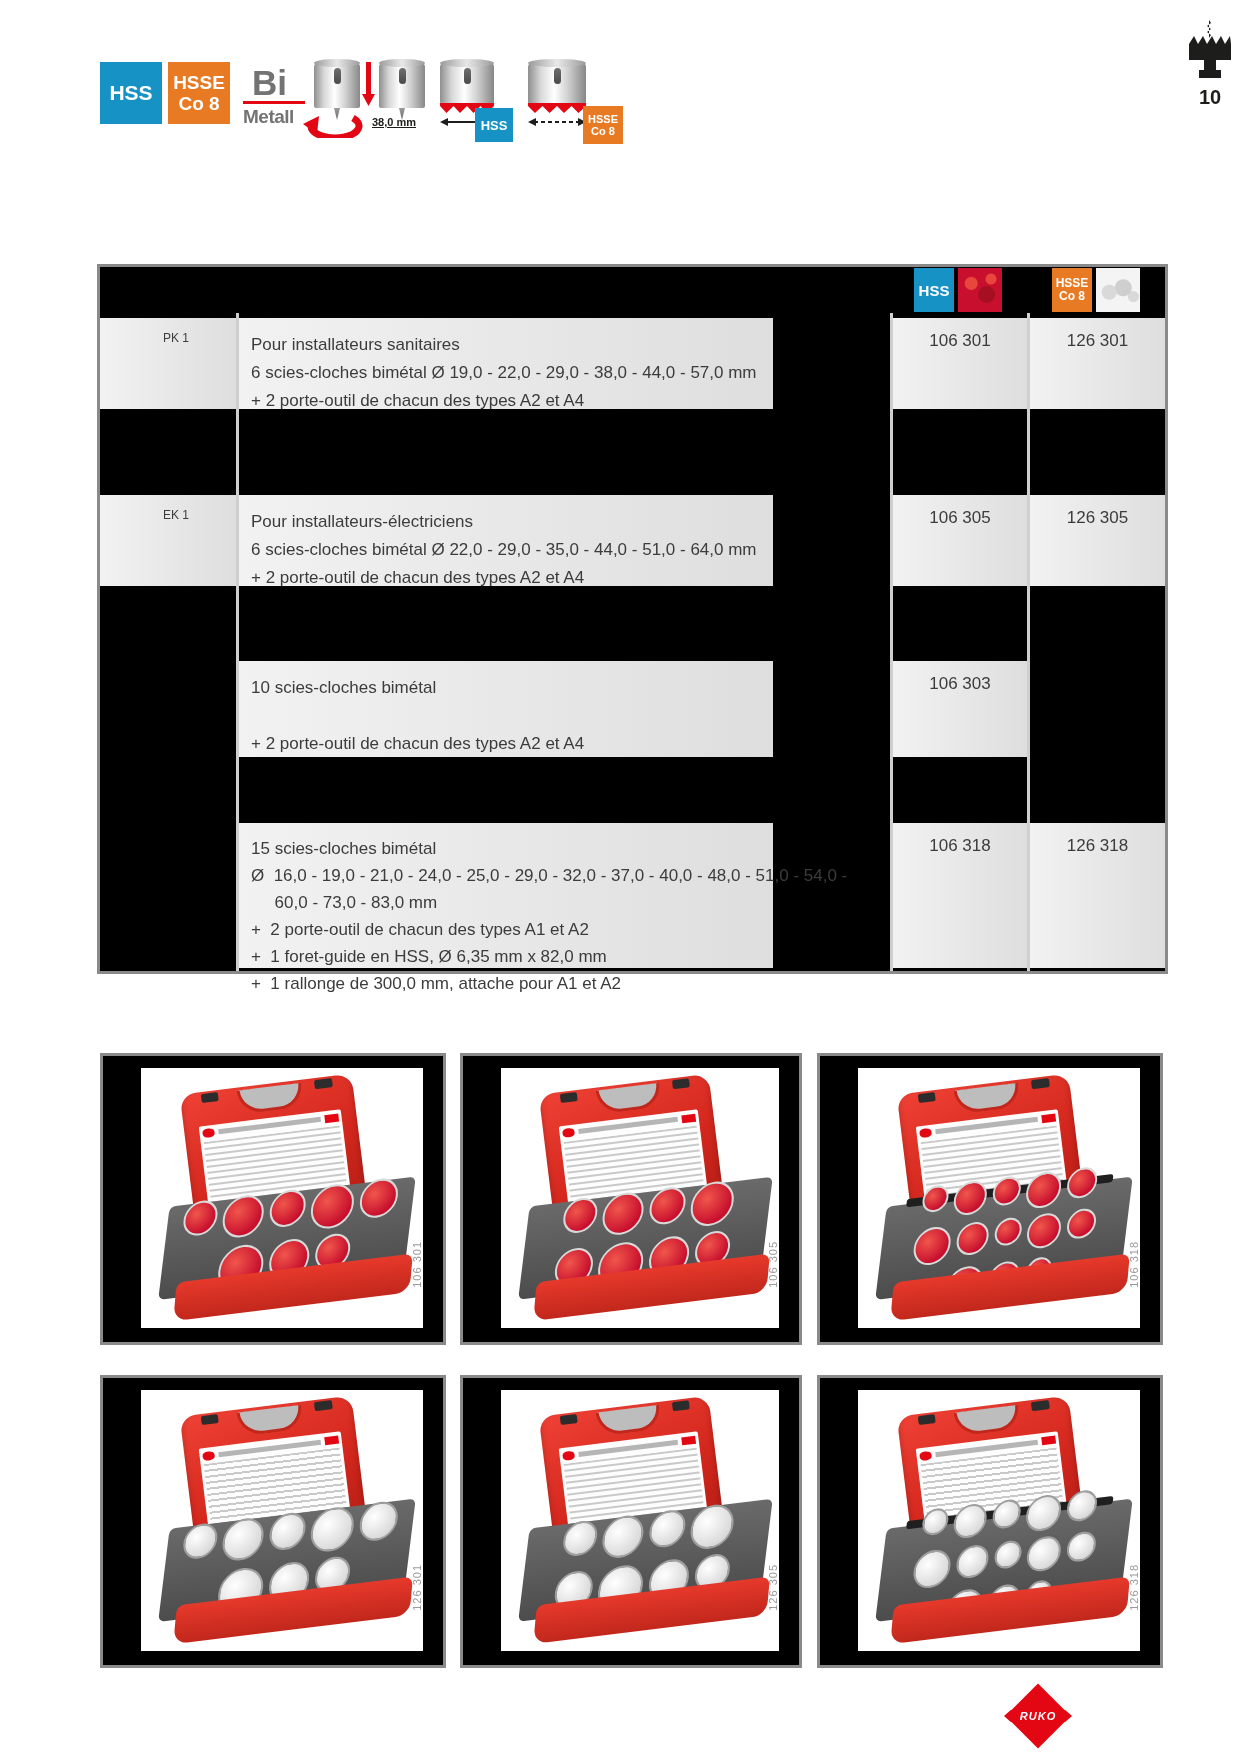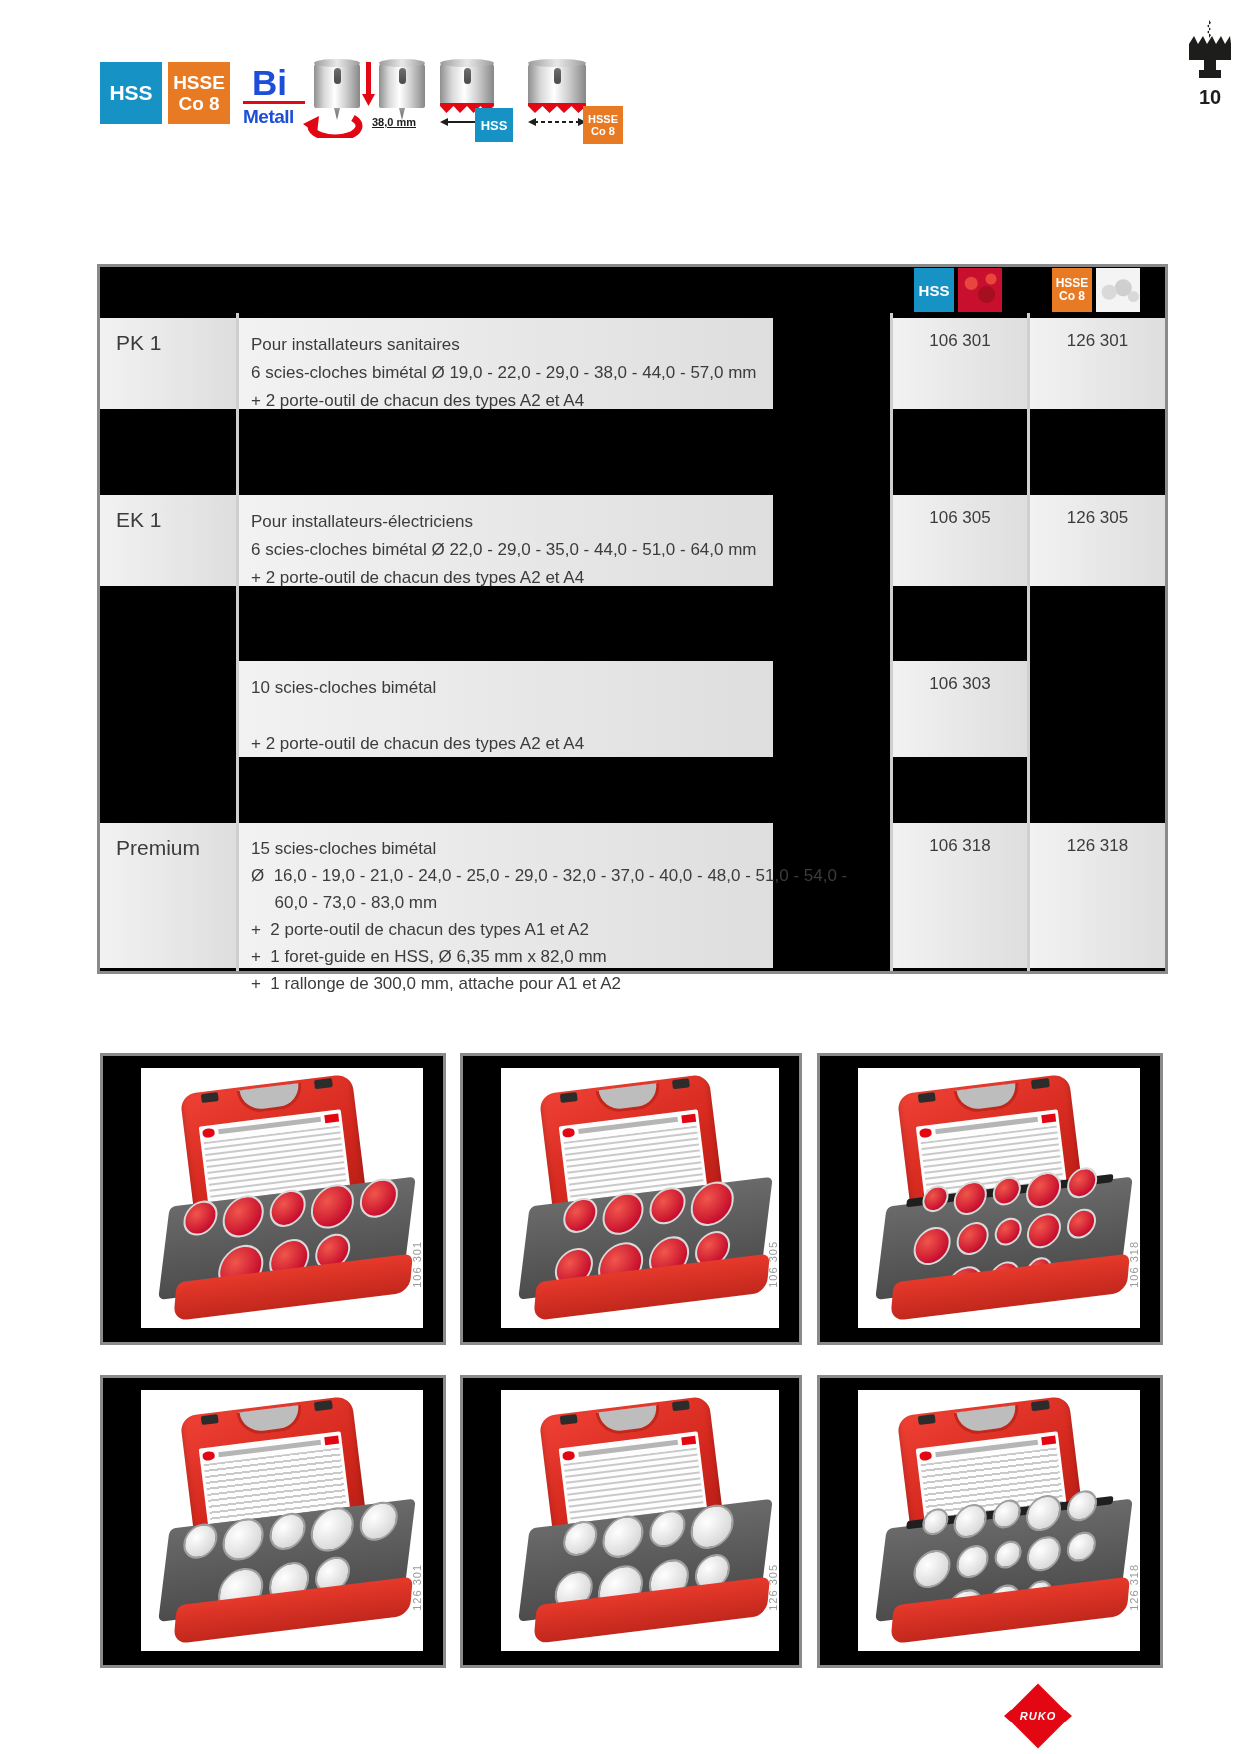--- a/index.html
+++ b/index.html
@@ -6,21 +6,21 @@
   body{
     width:1240px;height:1754px;position:relative;background:#ffffff;
     font-family:"Liberation Sans", sans-serif;color:#3c3c3c;overflow:hidden;
   }
   .abs{position:absolute;}
 
   
   .badge{display:flex;align-items:center;justify-content:center;color:#fff;font-weight:bold;text-align:center;}
   .badge-hss{left:100px;top:62px;width:62px;height:62px;background:#1692c4;font-size:21px;}
   .badge-hsse{left:168px;top:62px;width:62px;height:62px;background:#e87a24;font-size:19px;line-height:21px;}
-  .bimetall{left:243px;top:66px;width:70px;color:#1d4ed8;}
+  .bimetall{left:243px;top:66px;width:70px;color:#737373;}
   .bimetall .bi{font-size:35px;font-weight:bold;line-height:34px;padding-left:9px;}
   .bimetall .redline{height:3px;background:#e30613;width:62px;margin:1px 0 2px 0;}
   .bimetall .metall{font-size:19px;font-weight:bold;letter-spacing:-0.5px;}
 
   .cylinder{position:absolute;width:46px;height:46px;border-radius:5px 5px 2px 2px;
     background:linear-gradient(90deg,#8f8f8f 0%,#d8d8d8 22%,#ffffff 45%,#d2d2d2 68%,#878787 100%);}
   .cylinder:before{content:"";position:absolute;left:0;top:-3px;width:100%;height:8px;border-radius:50%;
     background:linear-gradient(90deg,#9a9a9a,#e8e8e8 50%,#9a9a9a);}
   .cylinder .slot{position:absolute;left:50%;top:6px;width:7px;height:16px;margin-left:-3px;border-radius:4px;
     background:linear-gradient(180deg,#6f6f6f,#4a4a4a);}
@@ -46,21 +46,21 @@
              radial-gradient(circle at 62% 45%,#cfcfcf 8px,transparent 9px),
              radial-gradient(circle at 85% 65%,#d9d9d9 5px,transparent 6px),#f4f4f4;}
   .hdr-badges{position:absolute;top:1px;height:44px;display:flex;gap:4px;align-items:center;z-index:3;}
   .hdr-badge{height:44px;display:flex;align-items:center;justify-content:center;color:#fff;font-weight:bold;text-align:center;}
   .trow{position:absolute;left:0;width:1065px;z-index:2;}
   .tcell{position:absolute;top:0;bottom:0;background:linear-gradient(90deg,#f2f2f2 0%,#e7e7e7 55%,#dedede 100%);}
   .c1{left:0;width:136px;}
   .c2{left:139px;width:534px;}
   .c3{left:793px;width:134px;}
   .c4{left:930px;width:135px;}
-  .model{padding:13px 0 0 16px;font-size:21px;}
+  .model{padding:13px 0 0 16px;font-size:12px;text-align:center;}
   .desc{padding:13px 0 0 12px;font-size:17px;line-height:28px;white-space:pre;}
   .artno{padding-top:13px;font-size:17px;text-align:center;}
 
   
   .pcell{position:absolute;background:#000;border:3px solid #8a8a8a;}
   .photo{position:absolute;left:38px;top:12px;right:20px;bottom:14px;background:#fff;overflow:hidden;}
   .vcode{position:absolute;right:0px;bottom:40px;writing-mode:vertical-rl;transform:rotate(180deg);
          font-size:11px;color:#9a9a9a;letter-spacing:1px;}
   .case{position:absolute;left:6%;top:4%;width:88%;height:92%;transform:rotate(-7deg);}
   .lid{position:absolute;left:14%;top:2%;width:70%;height:55%;background:linear-gradient(160deg,#ef4135 0%,#d5281e 55%,#b51d15 100%);
@@ -215,23 +215,20 @@
   <div class="trow" style="top:394px;height:96px;">
     <div class="tcell c2">
         <div class="desc"><span>10 scies-cloches bimétal</span><br><br><span>+ 2 porte-outil de chacun des types A2 et A4</span></div>
       </div>
     <div class="tcell c3">
         <div class="artno">106 303</div>
       </div>
   </div>
 
   <div class="trow" style="top:556px;height:145px;">
-    <div class="tcell c1">
-        <div class="model">Premium</div>
-      </div>
     <div class="tcell c2">
         <div class="desc" style="line-height:27px;padding-top:12px;"><span>15 scies-cloches bimétal</span><br><span>Ø  16,0 - 19,0 - 21,0 - 24,0 - 25,0 - 29,0 - 32,0 - 37,0 - 40,0 - 48,0 - 51,0 - 54,0 -</span><br><span>     60,0 - 73,0 - 83,0 mm</span><br><span>+  2 porte-outil de chacun des types A1 et A2</span><br><span>+  1 foret-guide en HSS, Ø 6,35 mm x 82,0 mm</span><br><span>+  1 rallonge de 300,0 mm, attache pour A1 et A2</span></div>
       </div>
     <div class="tcell c3">
         <div class="artno">106 318</div>
       </div>
     <div class="tcell c4">
         <div class="artno">126 318</div>
       </div>
   </div>

